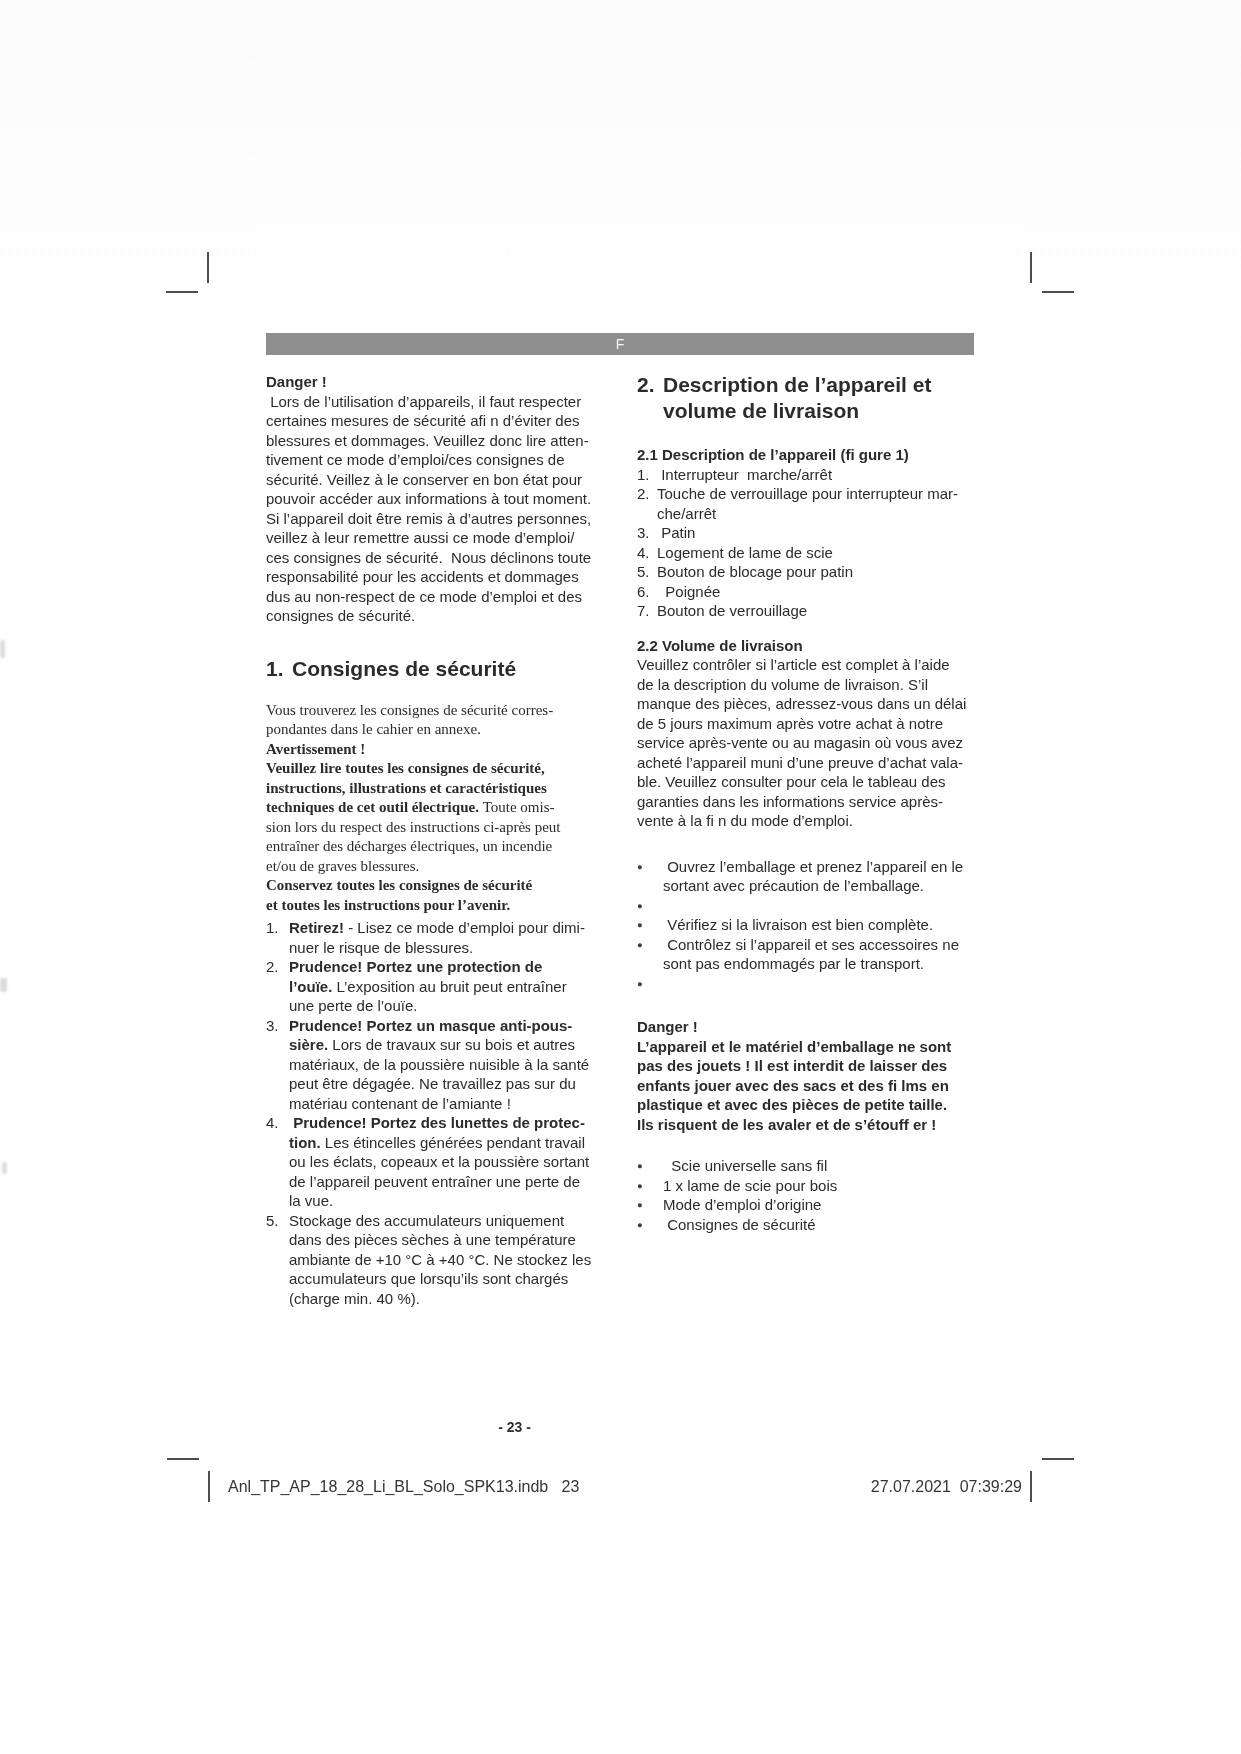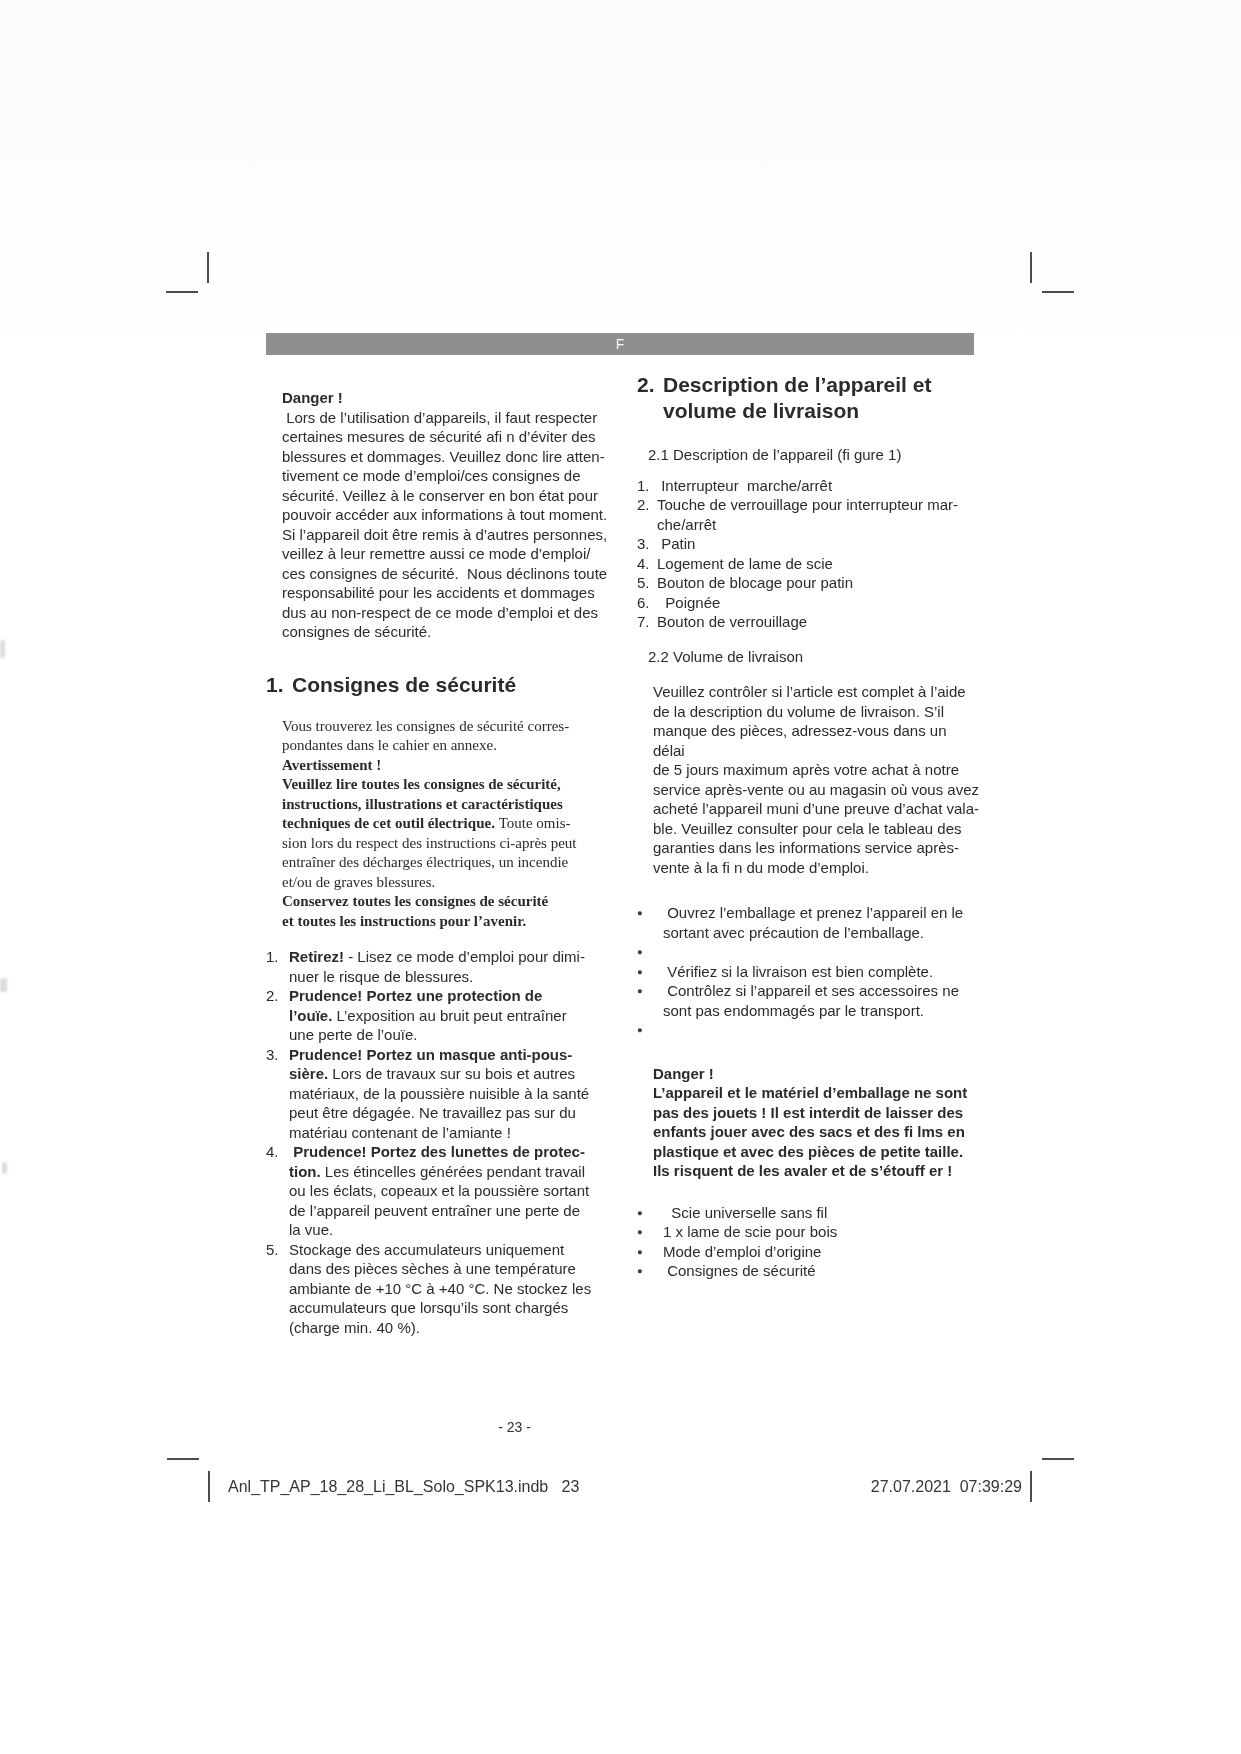--- a/index.html
+++ b/index.html
@@ -10,41 +10,41 @@
     color:#2b2b2b; overflow:hidden;
   }
   .lang-bar {
     position:absolute; left:266px; top:333px; width:708px; height:22px;
     background:#8f8f8f; display:flex; align-items:center; justify-content:center;
   }
   .lang-bar span { color:#f7f7f7; font-size:14px; line-height:14px; }
   .col { position:absolute; top:372px; width:360px; font-size:15px; line-height:19.5px; }
   .col-left  { left:266px; }
   .col-right { left:637px; }
-  .para { margin:16px; white-space:pre-line; }
+  .para { margin:0; white-space:pre-line; }
   .b { font-weight:bold; }
   .h-big { font-size:21px; line-height:26px; font-weight:bold; display:flex; margin:0; }
   .h-big .hnum { flex:none; width:26px; }
   .h-big .htxt { white-space:pre-line; }
-  .h-sub { font-weight:normal; margin:11px; white-space:pre-line; }
+  .h-sub { font-weight:bold; margin:0; white-space:pre-line; }
   .li { display:flex; }
   .li .num { flex:none; }
   .sym .num { width:23px; }
   .dev .num { width:20px; }
   .li .txt { flex:none; max-width:336px; white-space:pre-line; }
   .blt { flex:none; width:26px; font-size:9.5px; line-height:19.5px; color:#3f3f3f; }
   .mt3  { margin-top:3px; }
   .mt15 { margin-top:15px; }
   .mt19 { margin-top:19px;font-family:Liberation Serif, serif; }
   .mt21 { margin-top:21px; }
   .mt22 { margin-top:22px; }
   .mt24 { margin-top:24px; }
   .mt26 { margin-top:26px; }
   .mt30 { margin-top:30px; }
-  .page-number { position:absolute; left:0; top:1419px; width:1029px; text-align:center; font-size:14px; color:#2f2f2f; }
+  .page-number { position:absolute; left:0; top:1419px; width:1029px; text-align:center; font-size:14px; color:#2f2f2f;font-weight:bold; }
   .print-file     { position:absolute; left:228px; top:1478px; font-size:16px; color:#353535; }
   .print-datetime { position:absolute; right:219px; top:1478px; font-size:16px; color:#353535; }
   .crop { position:absolute; background:#4d4d4d; }
   .artifact { position:absolute; background:#b3b3b3; opacity:.45; filter:blur(1px); border-radius:2px; }
 </style>
 </head>
 <body>
 
 <div class="page">
 

